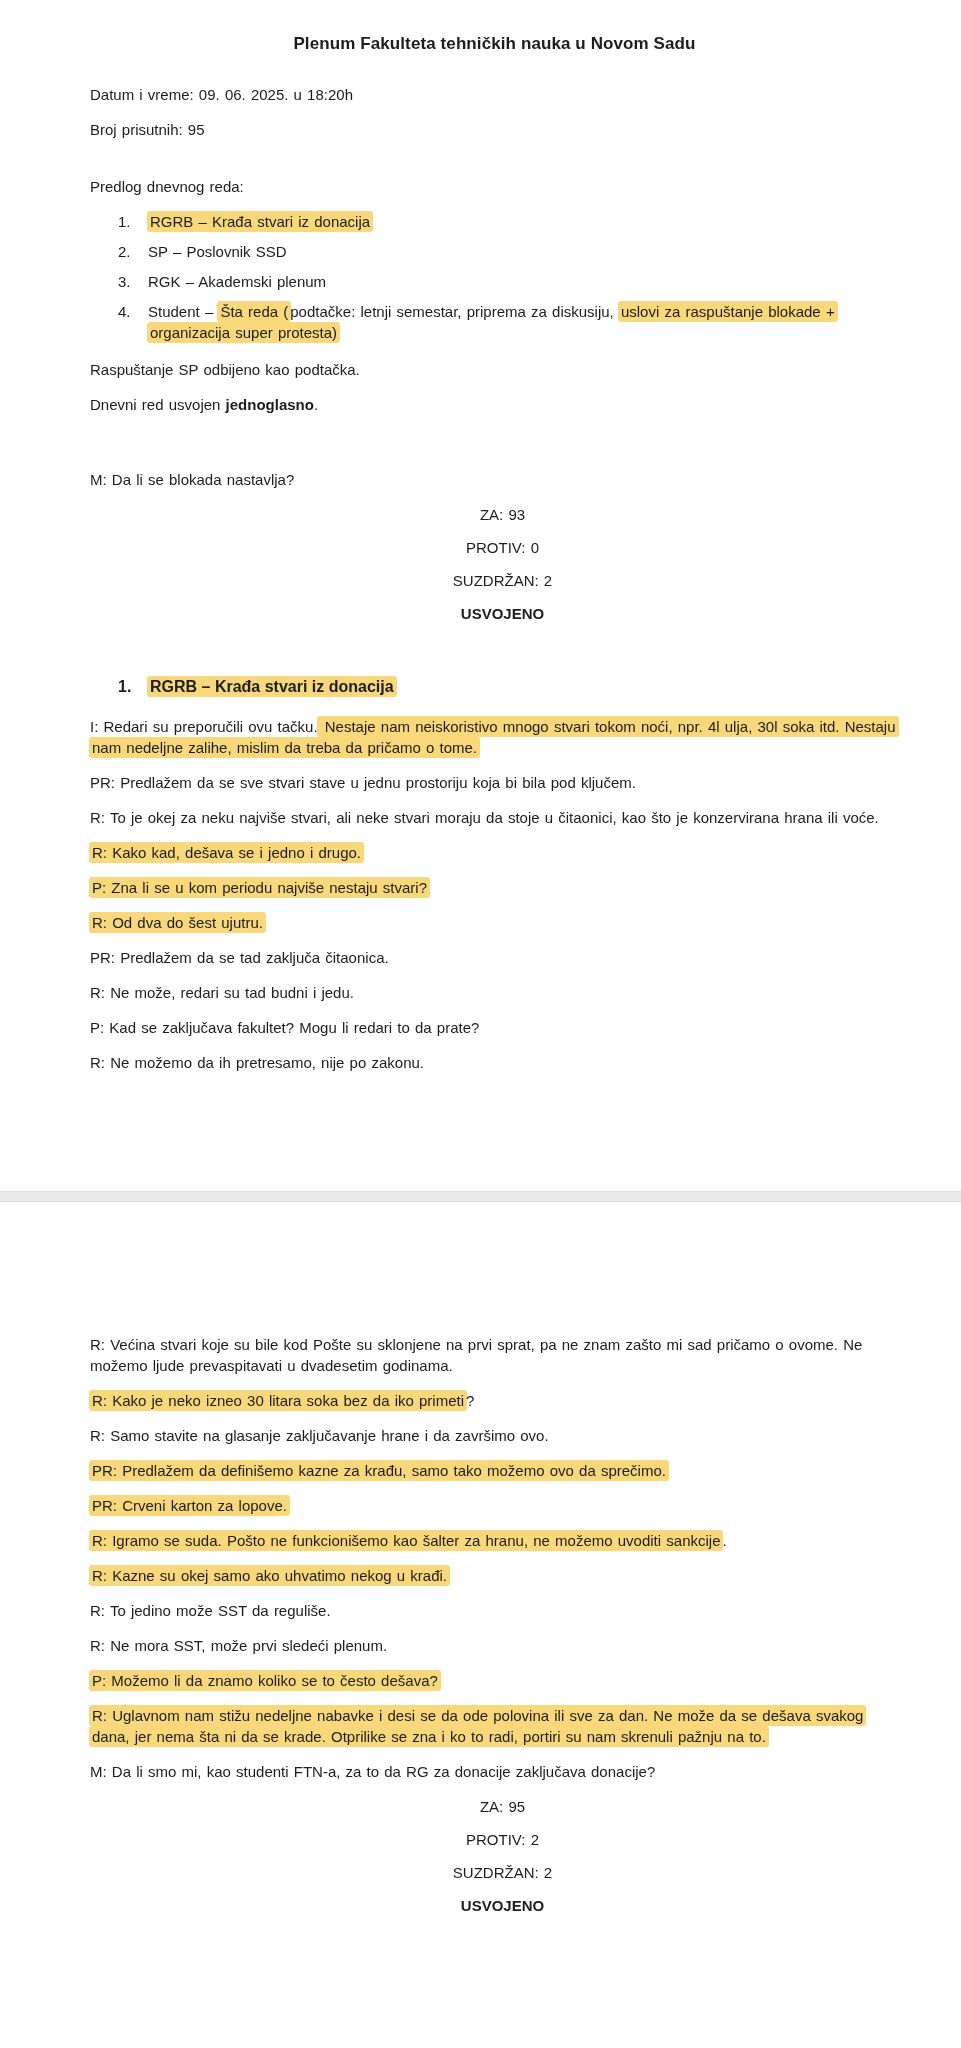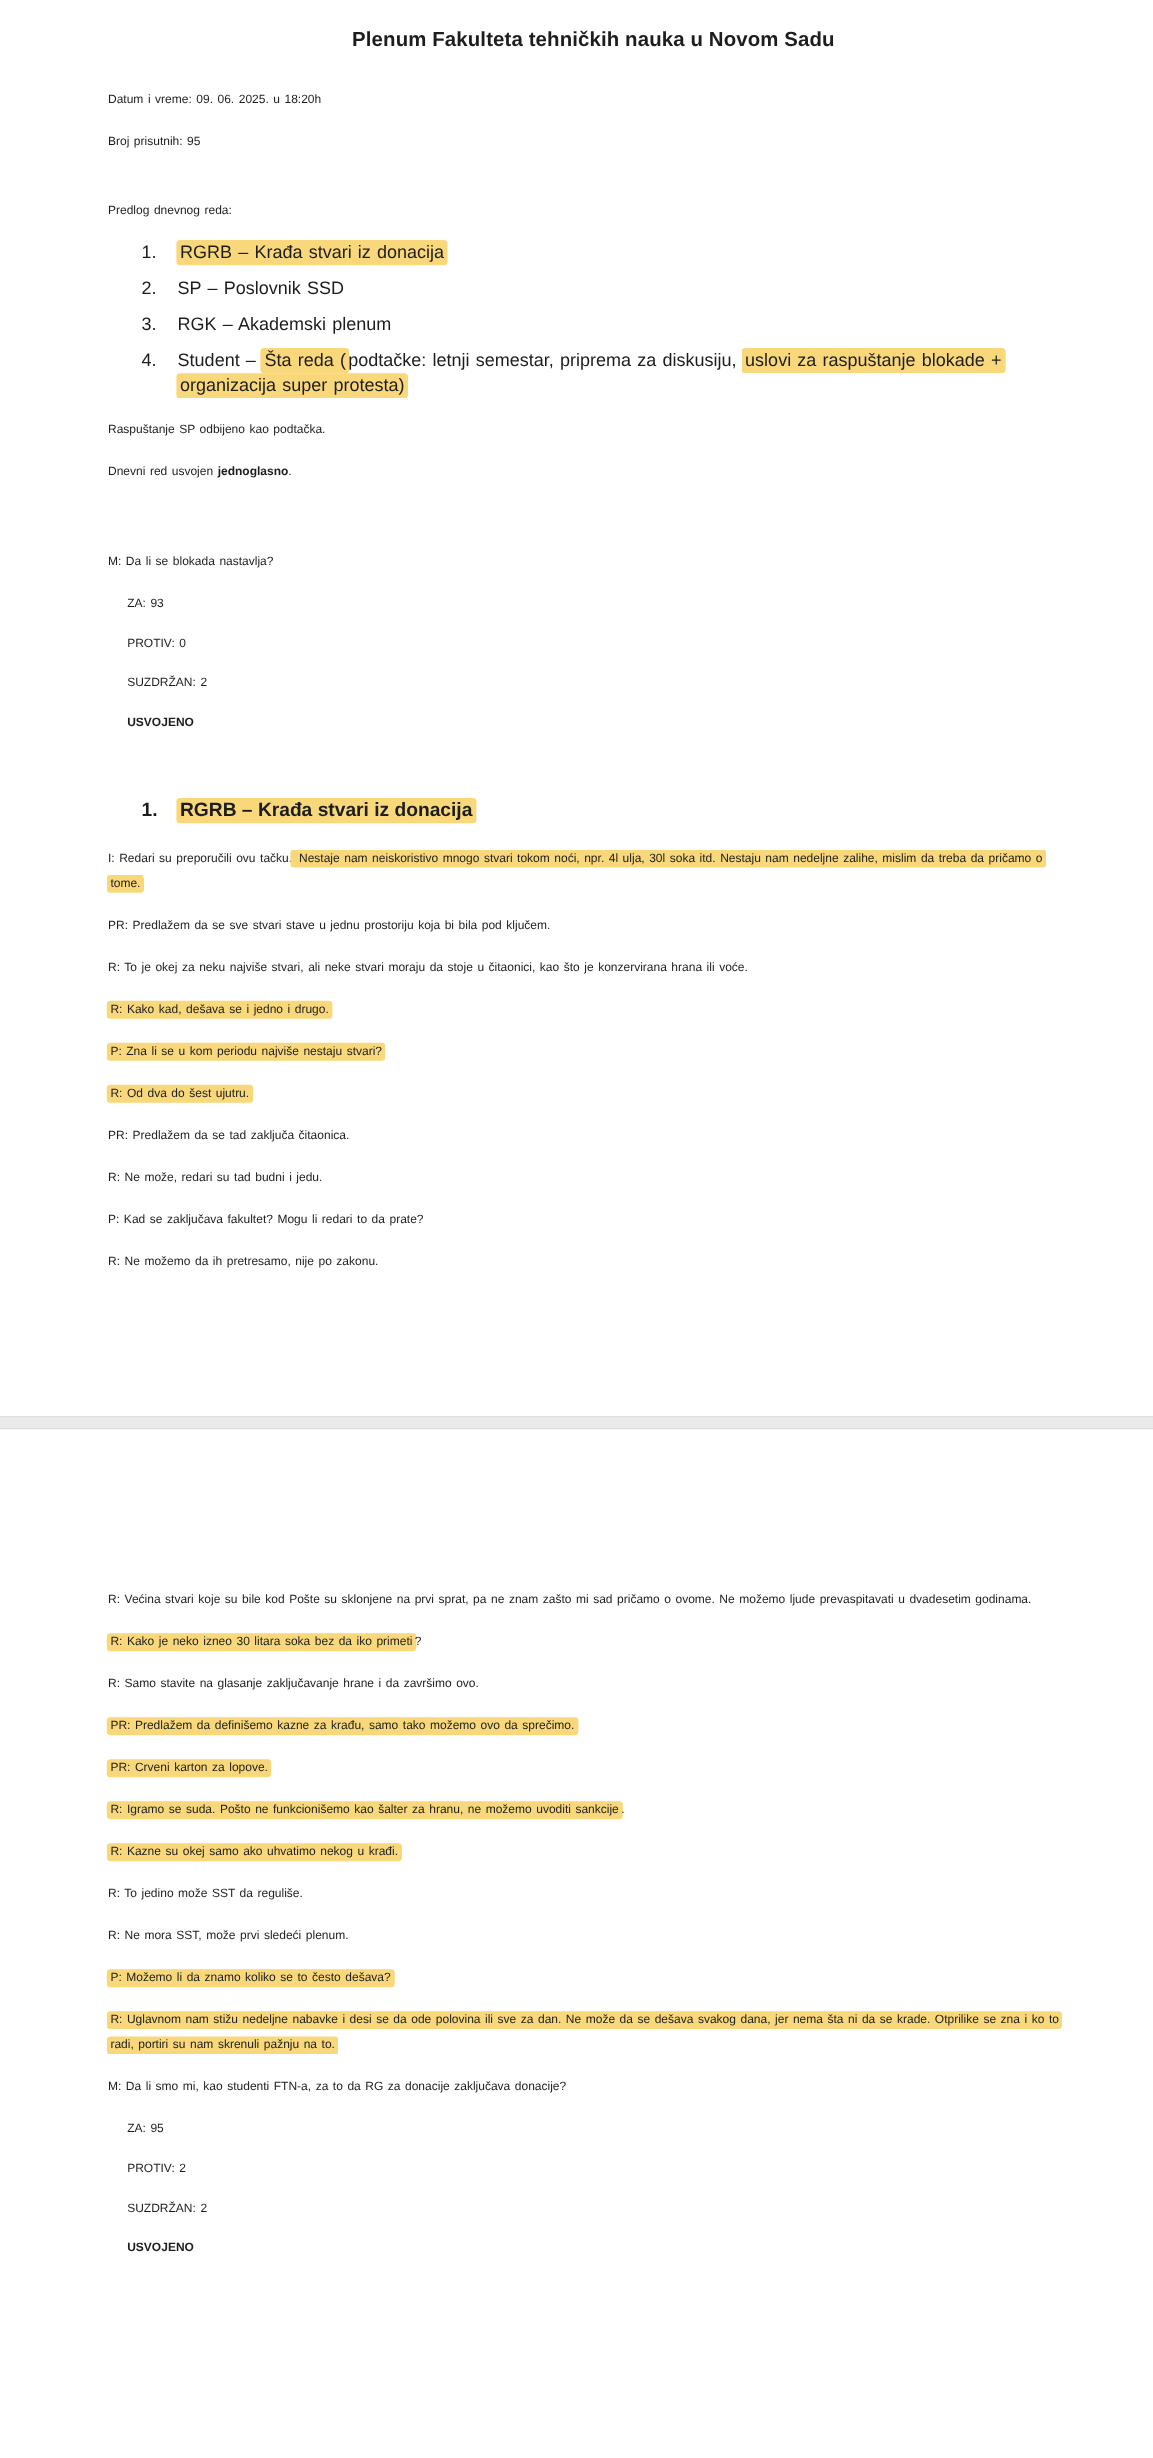--- a/index.html
+++ b/index.html
@@ -13,31 +13,32 @@
     font-family: "Liberation Sans", "DejaVu Sans", sans-serif;
     color: #1d1d1d;
   }
   .doc {
     padding: 22px 62px 30px 90px;
   }
   .title {
     text-align: center;
     font-size: 17px;
     font-weight: 700;
-    margin: 1px 0 30px 0;
+    margin: 12px 0 30px 0;
     letter-spacing: 0.1px;
   }
   .para {
-    font-size: 10px;
+    font-size: 15px;
     line-height: 21px;
     margin: 0 0 14px 0;
     word-spacing: 1px;
   }
   .vote {
     margin: 0 0 12px 16px;
+    text-align: center;
   }
   .list {
     margin: 2px 0 16px 0;
     padding: 0;
     list-style: none;
   }
   .list li {
     display: flex;
     margin: 0 0 9px 0;
     font-size: 15px;

